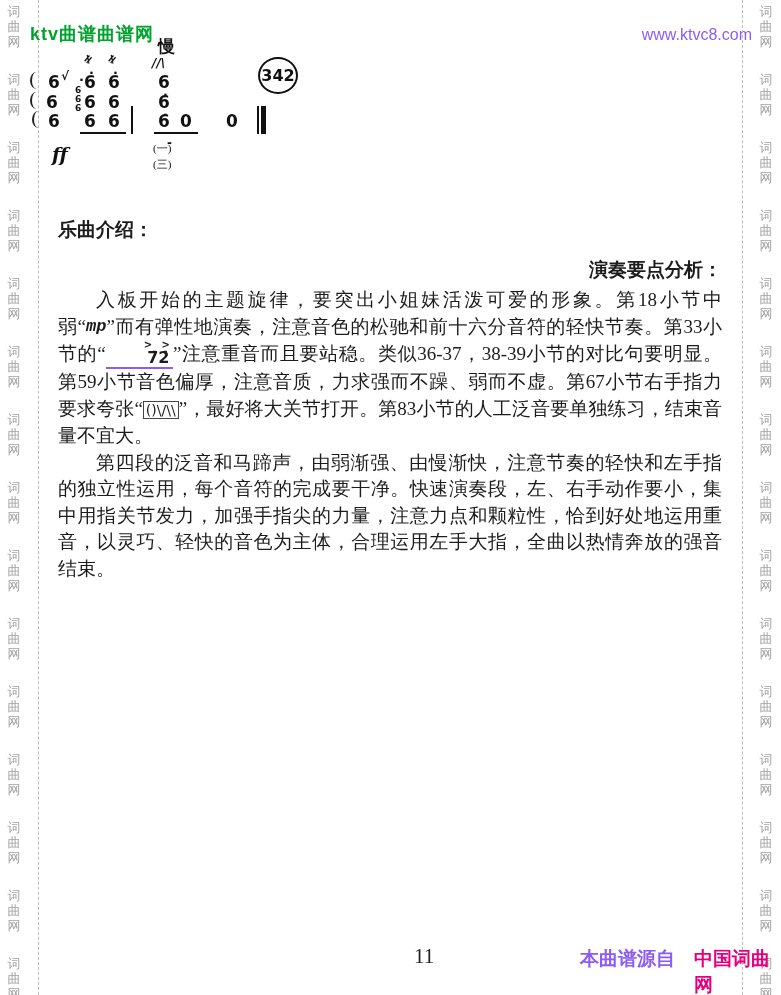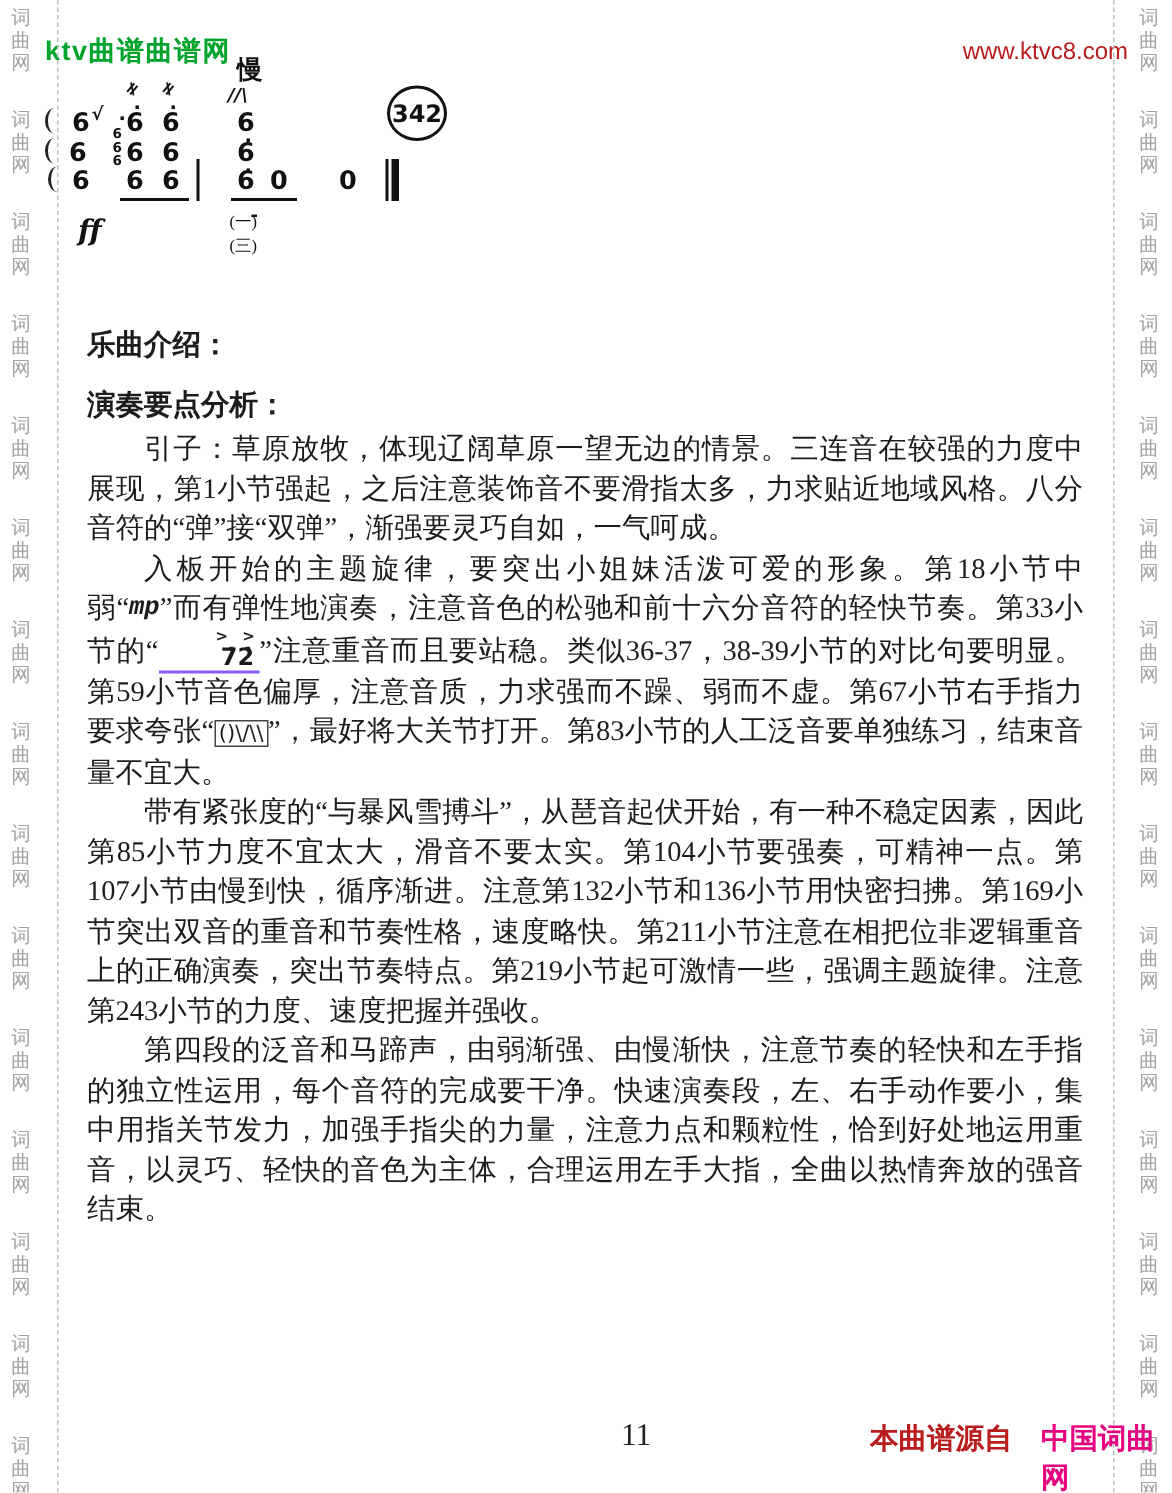--- a/index.html
+++ b/index.html
@@ -12,21 +12,21 @@
   .wmc{height:13px;line-height:13px;font-size:13px;color:#a3a3a3;margin-bottom:2px;
        font-family:"Liberation Serif",serif;}
   .wmc:nth-child(3n){margin-bottom:25px;}
   .dash{position:absolute;top:0;height:995px;width:0;border-left:1px dashed #bdbdbd;z-index:1;}
   .dash.l{left:38px;}
   .dash.r{left:742px;}
   
   .logo{position:absolute;left:30px;top:22px;font-family:"Liberation Sans",sans-serif;
         font-weight:bold;font-size:18px;color:#00a42d;letter-spacing:1px;}
   .url{position:absolute;right:29px;top:26px;font-family:"Liberation Sans",sans-serif;
-       font-size:16px;color:#b91c1c;}
+       font-size:16px;color:#8b5cf6;}
   
   #score{position:absolute;left:0;top:0;width:781px;height:210px;z-index:2;}
   .sc{position:absolute;line-height:1;color:#111;font-family:"DejaVu Sans",sans-serif;
       font-weight:bold;font-size:17px;white-space:pre;}
   .sc.tempo{font-size:17px;font-family:"Liberation Serif",serif;}
   .sc.dot{font-size:13px;}
   .sc.tiny{font-size:9px;}
   .sc.sym{font-size:12px;}
   .sc.trem{font-size:12px;font-style:italic;}
   .sc.bar{background:#111;}
@@ -34,37 +34,37 @@
   .sc.arc{width:11px;height:17px;border-left:2px solid #222;border-radius:50%;}
   .sc.paren{font-size:11px;font-weight:normal;font-family:"Liberation Serif",serif;}
   .sc.circle{border:2px solid #111;border-radius:50%;width:36px;height:33px;
              text-align:center;line-height:33px;font-size:16px;}
   .sc.ff{font-family:"DejaVu Serif",serif;font-style:italic;font-size:19px;}
   
   #content{position:absolute;left:58px;top:218px;width:664px;z-index:2;}
   .sec-heading{font-family:Liberation Mono, monospace;font-weight:bold;font-size:19px;
                line-height:27px;margin:0;}
   .sec-heading + .para{margin-top:2px;}
-  .sec-heading:not(:first-child){margin-top:13px;}
+  .sec-heading:not(:first-child){margin-top:13px;text-align:right;}
   .para{margin:0;font-size:19px;line-height:26.5px;text-align:justify;text-indent:2em;
         font-family:"Liberation Serif",serif;}
   .dyn{font-family:Liberation Mono, monospace;font-style:italic;font-weight:bold;font-size:17px;
        vertical-align:2px;}
   .boxed{border:1px solid #444;font-family:"DejaVu Sans",sans-serif;font-size:14px;
          padding:0 2px;white-space:pre;}
   .stack{display:inline-block;text-align:center;line-height:1;vertical-align:-3px;}
   .stack-top{display:block;font-size:10px;font-weight:bold;letter-spacing:3px;
              font-family:"DejaVu Sans",sans-serif;}
   .stack-bot{display:block;font-family:"DejaVu Sans",sans-serif;font-weight:bold;
              font-size:16px;border-bottom:2px solid #8b5cf6;padding:0 1px 1px 1px;}
   
   .pageno{position:absolute;left:414px;top:944px;font-size:21px;z-index:2;
           font-family:"Liberation Serif",serif;color:#222;}
   .src-prefix{position:absolute;left:580px;top:946px;font-size:19px;font-weight:bold;z-index:3;
-              font-family:"Liberation Sans",sans-serif;color:#b91c1c;}
+              font-family:"Liberation Sans",sans-serif;color:#8b5cf6;}
   .src-site{position:absolute;left:694px;top:946px;font-size:19px;font-weight:bold;z-index:3;
             font-family:"Liberation Sans",sans-serif;color:#e5007f;}
 </style>
 </head>
 <body>
 
 <div class="page">
   <div class="wm left" id="wm-left">
       <div class="wmc">词</div>
       <div class="wmc">曲</div>
@@ -204,22 +204,20 @@
       <span class="sc " style="left: 226px; top: 113px;">0</span>
       <span class="sc bar" style="left: 257px; top: 106px; width: 2px; height: 28px;"></span>
       <span class="sc bar" style="left: 261px; top: 106px; width: 5px; height: 28px;"></span>
       <span class="sc circle" style="left: 258px; top: 57px;">342</span>
       <span class="sc ff" style="left: 52px; top: 145px;">ff</span>
     </div>
 
   <main id="content">
       <div class="sec-heading">乐曲介绍：</div>
       <div class="sec-heading">演奏要点分析：</div>
-      <p class="para"><span>引子：草原放牧，体现辽阔草原一望无边的情景。三连音在较强的力度中展现，第1小节强起，之后注意装饰音不要滑指太多，力求贴近地域风格。八分音符的“弹”接“双弹”，渐强要灵巧自如，一气呵成。</span></p>
       <p class="para"><span>入板开始的主题旋律，要突出小姐妹活泼可爱的形象。第18小节中弱“</span><span class="dyn">mp</span><span>”而有弹性地演奏，注意音色的松驰和前十六分音符的轻快节奏。第33小节的“</span><span class="stack"><span class="stack-top">&gt; &gt;</span><span class="stack-bot">7̇2̇</span></span><span>”注意重音而且要站稳。类似36-37，38-39小节的对比句要明显。第59小节音色偏厚，注意音质，力求强而不躁、弱而不虚。第67小节右手指力要求夸张“</span><span class="boxed">()\/\\</span><span>”，最好将大关节打开。第83小节的人工泛音要单独练习，结束音量不宜大。</span></p>
-      <p class="para"><span>带有紧张度的“与暴风雪搏斗”，从琶音起伏开始，有一种不稳定因素，因此第85小节力度不宜太大，滑音不要太实。第104小节要强奏，可精神一点。第107小节由慢到快，循序渐进。注意第132小节和136小节用快密扫拂。第169小节突出双音的重音和节奏性格，速度略快。第211小节注意在相把位非逻辑重音上的正确演奏，突出节奏特点。第219小节起可激情一些，强调主题旋律。注意第243小节的力度、速度把握并强收。</span></p>
       <p class="para"><span>第四段的泛音和马蹄声，由弱渐强、由慢渐快，注意节奏的轻快和左手指的独立性运用，每个音符的完成要干净。快速演奏段，左、右手动作要小，集中用指关节发力，加强手指尖的力量，注意力点和颗粒性，恰到好处地运用重音，以灵巧、轻快的音色为主体，合理运用左手大指，全曲以热情奔放的强音结束。</span></p>
     </main>
 
   <div class="pageno">11</div>
   <div class="src-prefix">本曲谱源自</div>
   <div class="src-site">中国词曲网</div>
 </div>
 
 </body></html>

